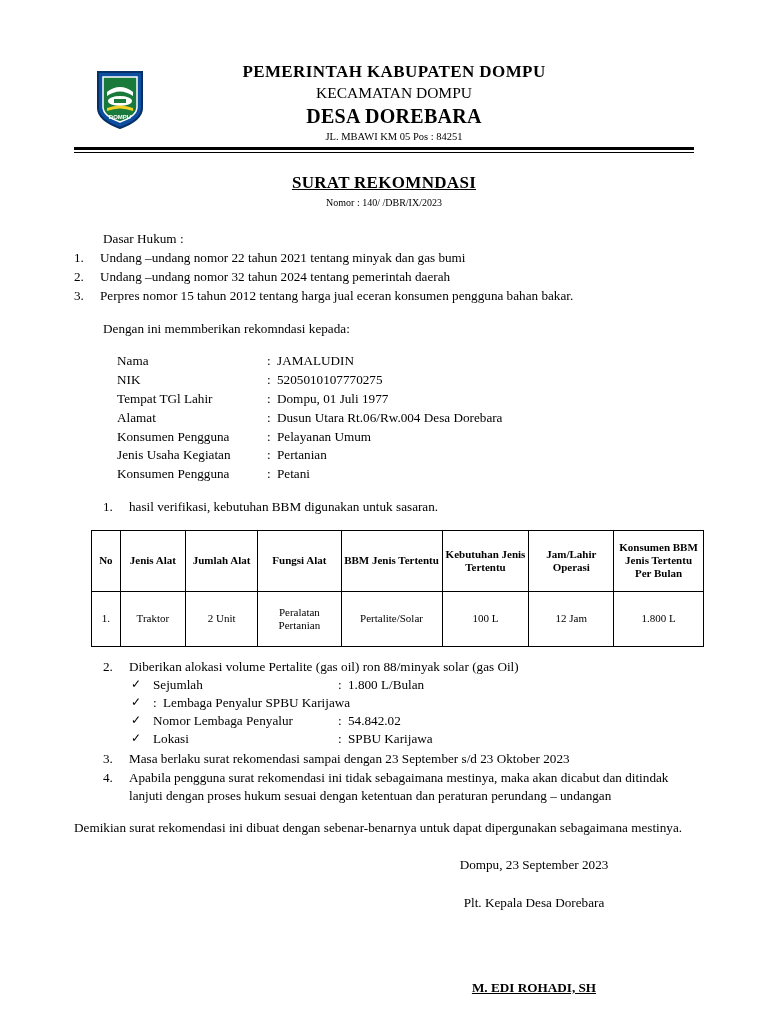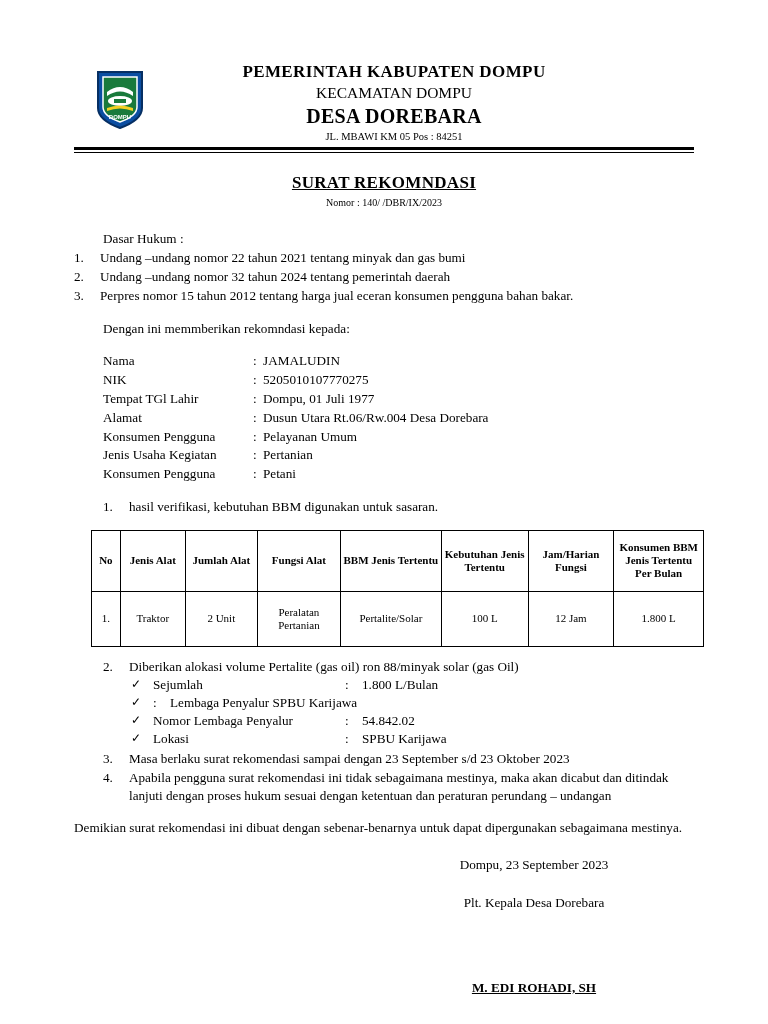--- a/index.html
+++ b/index.html
@@ -113,21 +113,21 @@
     left: 0;
     top: 0;
   }
   .para-gap {
     margin-top: 14px;
   }
 
   
   table.identity {
     margin-top: 14px;
-    margin-left: 29px;
+    margin-left: 43px;
     border-collapse: collapse;
     font-size: 13.2px;
   }
   table.identity td {
     padding: 0 0 1px 0;
     vertical-align: top;
     line-height: 1.36;
   }
   table.identity td.label {
     width: 150px;
@@ -214,21 +214,20 @@
     line-height: 1.38;
   }
   ul.check-list li .check {
     position: absolute;
     left: 2px;
     top: 0;
     font-size: 12px;
   }
   .chk-row {
     display: flex;
-    gap: 7px;
   }
   .chk-label {
     width: 185px;
   }
   .chk-colon {
     width: 10px;
   }
 
   .closing {
     margin-top: 14px;
@@ -356,21 +355,21 @@
 
     <table class="data-table">
       <thead>
         <tr>
           <th class="col-no">No</th>
           <th class="col-jenis">Jenis Alat</th>
           <th class="col-jumlah">Jumlah Alat</th>
           <th class="col-fungsi">Fungsi Alat</th>
           <th class="col-bbm">BBM Jenis Tertentu</th>
           <th class="col-kebutuhan">Kebutuhan Jenis Tertentu</th>
-          <th class="col-jam">Jam/Harian Fungsi</th>
+          <th class="col-jam">Jam/Lahir Operasi</th>
           <th class="col-konsumen">Konsumen BBM Jenis Tertentu Per Bulan</th>
         </tr>
       </thead>
       <tbody>
         <tr>
           <td class="cell-no">1.</td>
           <td>Traktor</td>
           <td>2 Unit</td>
           <td>Peralatan Pertanian</td>
           <td>Pertalite/Solar</td>

